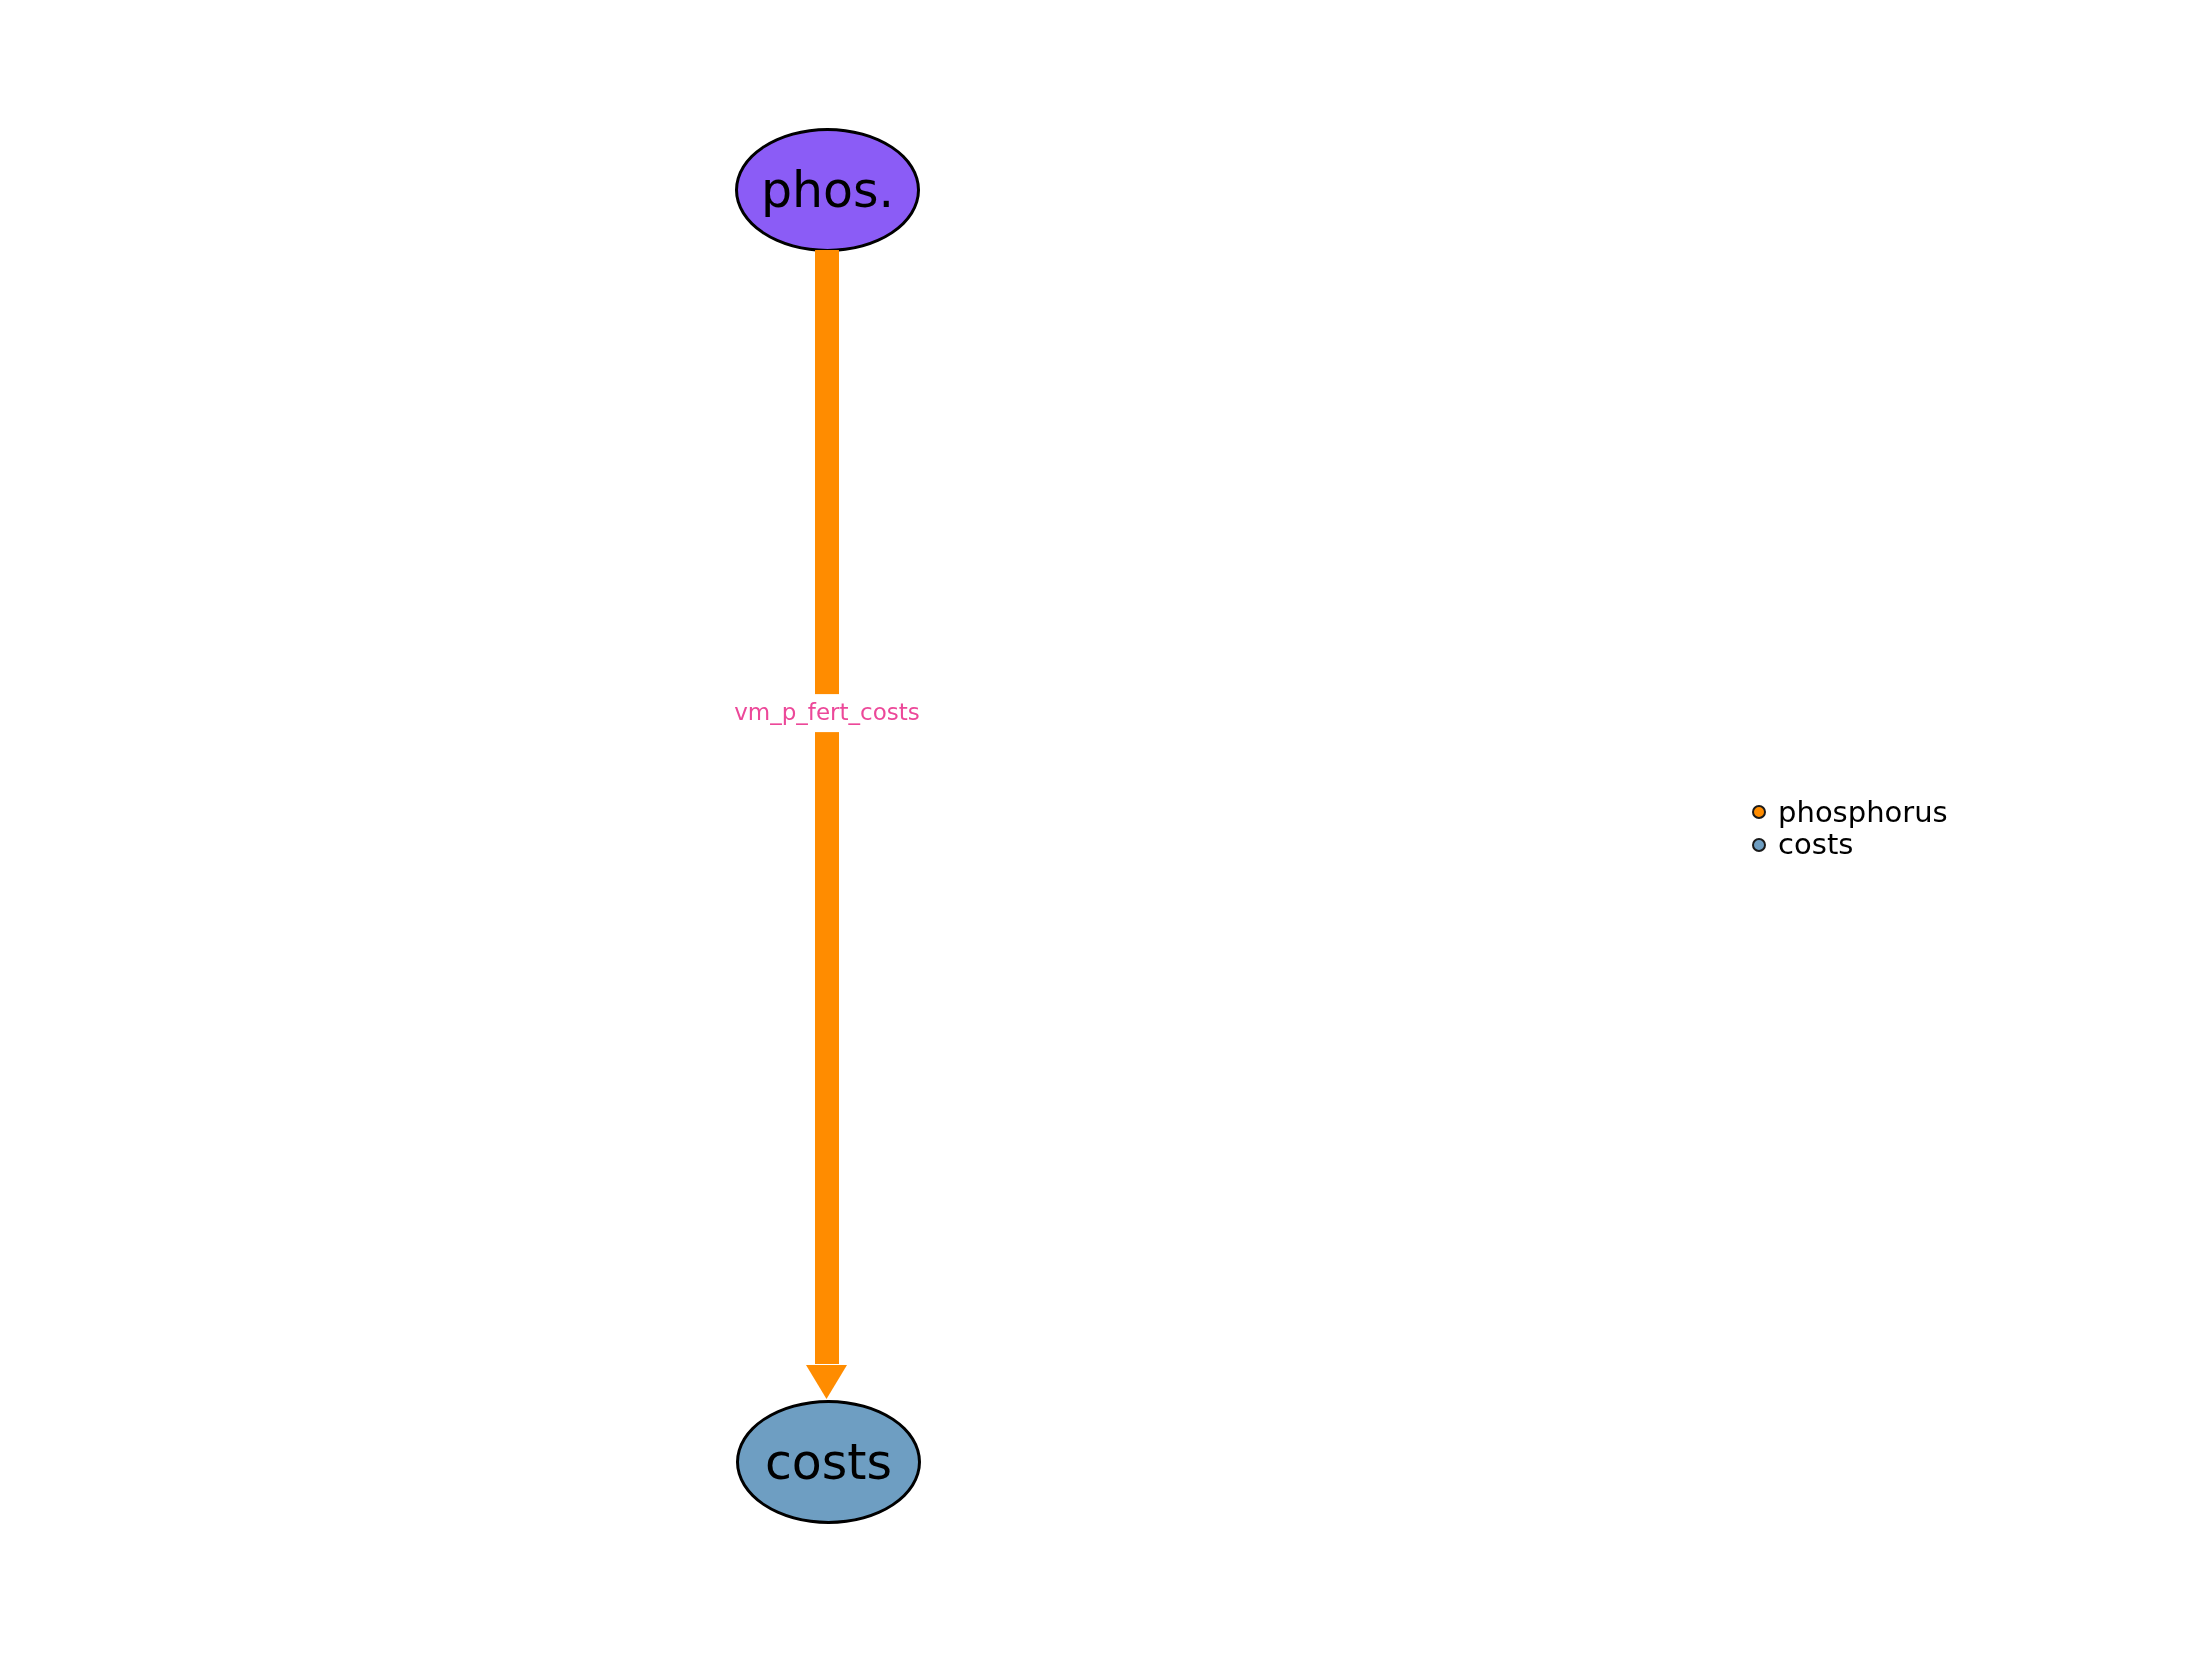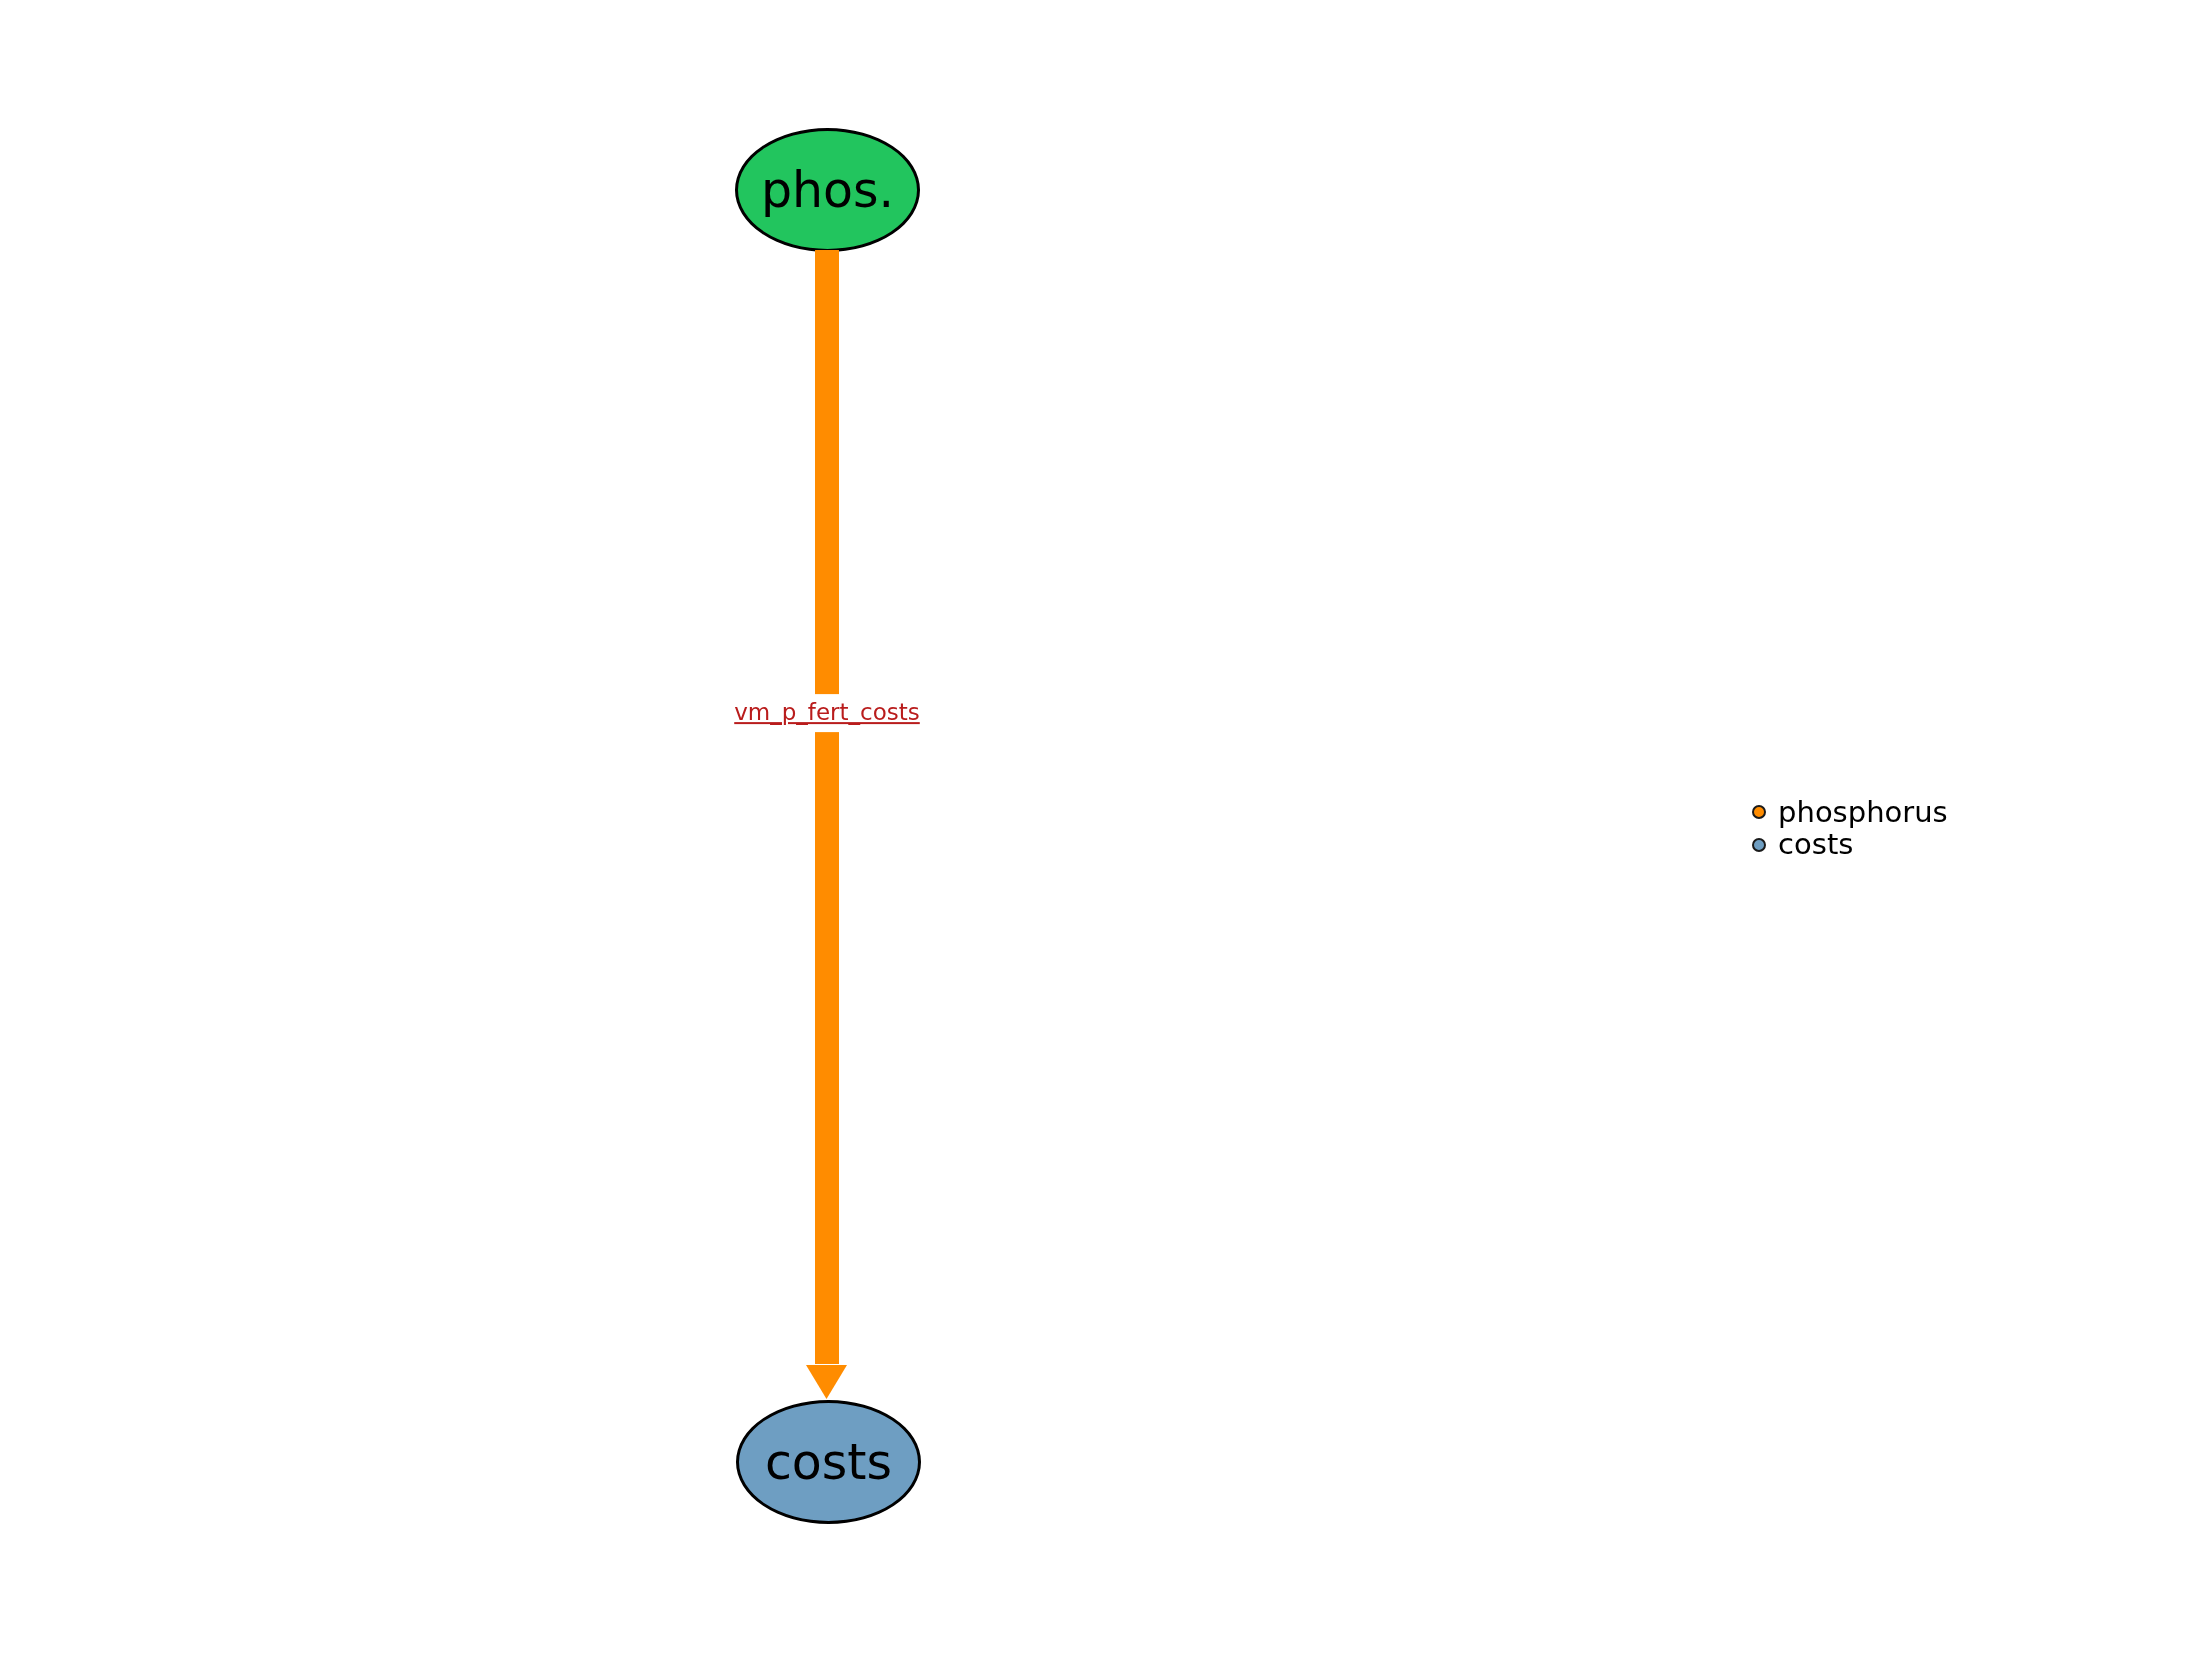--- a/index.html
+++ b/index.html
@@ -85,27 +85,27 @@
     color: #000000;
     line-height: 1;
     white-space: nowrap;
   }
 </style>
 </head>
 <body>
 
 <div class="canvas">
 
-  <div class="node node-phos" style="background-color: #22c55e;">
+  <div class="node node-phos" style="background-color: #8b5cf6;">
     <span class="node-label">phos.</span>
   </div>
 
   <div class="edge-shaft" style="background-color: rgb(255, 140, 0);"></div>
   <div class="edge-head" style="background-color: rgb(255, 140, 0);"></div>
-  <div class="edge-label" style="color: #b91c1c; text-decoration: underline;">vm_p_fert_costs</div>
+  <div class="edge-label" style="color: #ec4899;">vm_p_fert_costs</div>
 
   <div class="node node-costs" style="background-color: rgb(110, 158, 194);">
     <span class="node-label">costs</span>
   </div>
 
   <div class="legend">
     <div class="legend-item">
       <span class="legend-dot" style="background-color: rgb(255, 140, 0);"></span>
       <span class="legend-label">phosphorus</span>
     </div>

